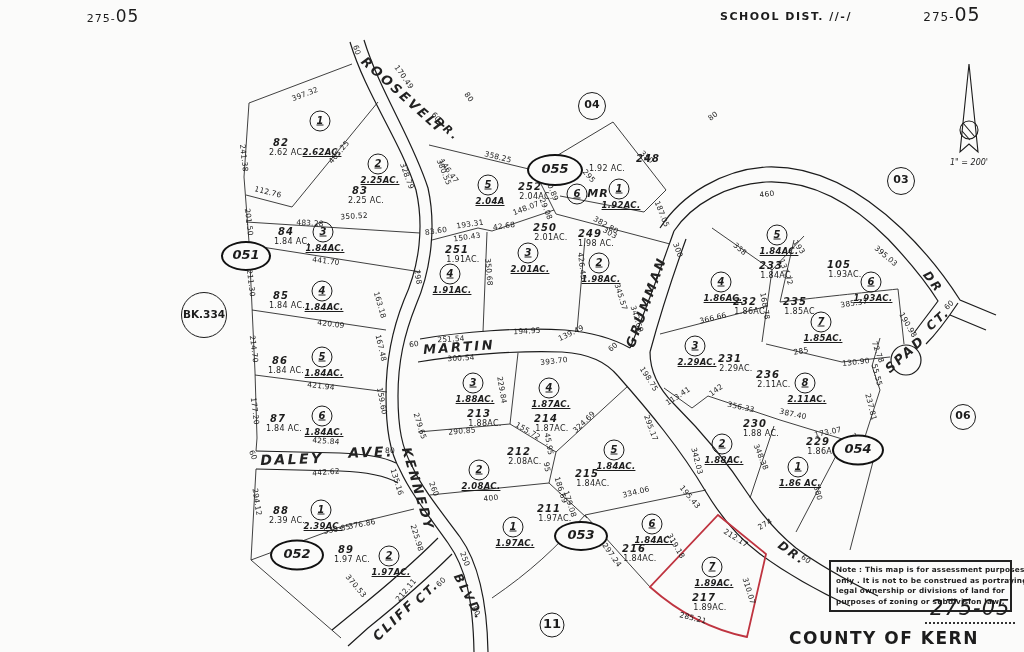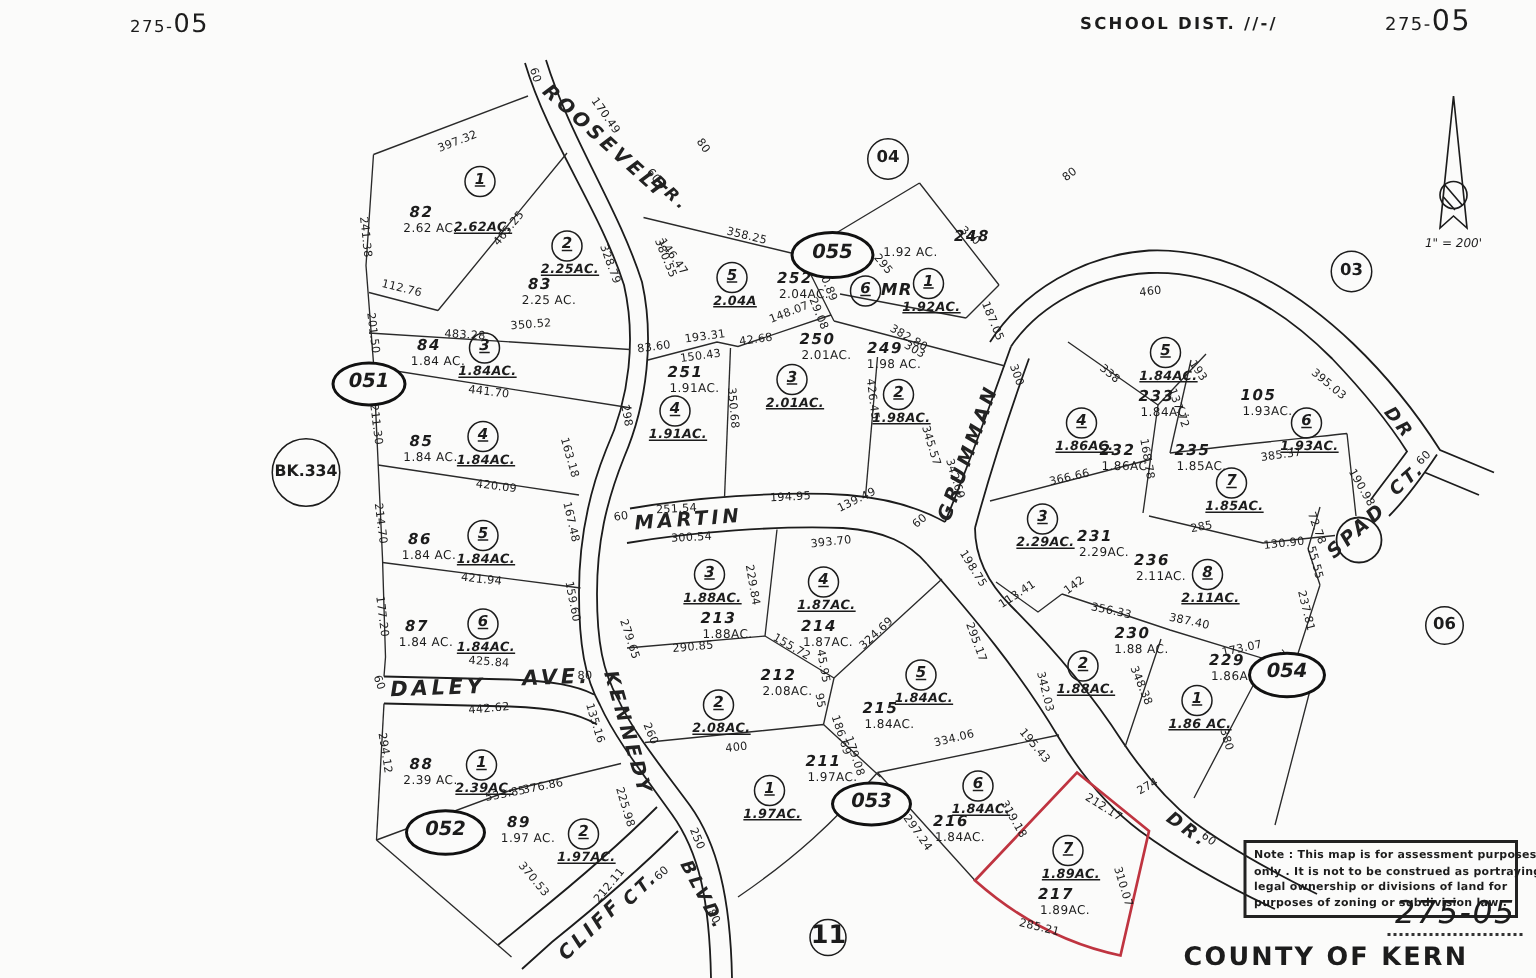--- a/index.html
+++ b/index.html
@@ -369,15 +369,15 @@
       <div class="pc" style="left: 712px; top: 567px;"><span>7</span></div>
       <div class="lbl cac" style="left: 714px; top: 583px; transform: translate(-50%, -50%) rotate(0deg);">1.89AC.</div>
       <div class="oval" style="left: 246px; top: 256px; transform: translate(-50%, -50%) rotate(0deg); width: 46px; height: 26px; line-height: 23px;">051</div>
       <div class="oval" style="left: 297px; top: 555px; transform: translate(-50%, -50%) rotate(0deg); width: 50px; height: 27px; line-height: 24px;">052</div>
       <div class="oval" style="left: 581px; top: 536px; transform: translate(-50%, -50%) rotate(0deg); width: 50px; height: 26px; line-height: 23px;">053</div>
       <div class="oval" style="left: 858px; top: 450px; transform: translate(-50%, -50%) rotate(0deg); width: 48px; height: 27px; line-height: 24px;">054</div>
       <div class="oval" style="left: 555px; top: 170px; transform: translate(-50%, -50%) rotate(0deg); width: 52px; height: 28px; line-height: 25px;">055</div>
       <div class="refc" style="left: 592px; top: 106px; transform: translate(-50%, -50%) rotate(0deg); width: 26px; height: 26px; line-height: 23px; font-size: 11px;">04</div>
       <div class="refc" style="left: 901px; top: 181px; transform: translate(-50%, -50%) rotate(0deg); width: 26px; height: 26px; line-height: 23px; font-size: 11px;">03</div>
       <div class="refc" style="left: 963px; top: 417px; transform: translate(-50%, -50%) rotate(0deg); width: 24px; height: 24px; line-height: 21px; font-size: 11px;">06</div>
-      <div class="refc" style="left: 552px; top: 625px; transform: translate(-50%, -50%) rotate(0deg); width: 23px; height: 23px; line-height: 20px; font-size: 17px;">11</div>
+      <div class="refc" style="left: 552px; top: 625px; transform: translate(-50%, -50%) rotate(0deg); width: 23px; height: 23px; line-height: 20px; font-size: 13px;">11</div>
     </div>
 </div>
 
 </body></html>

